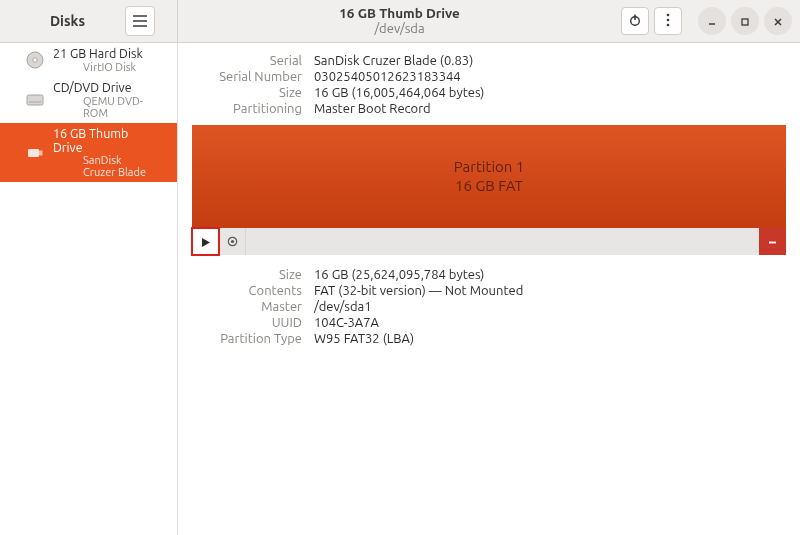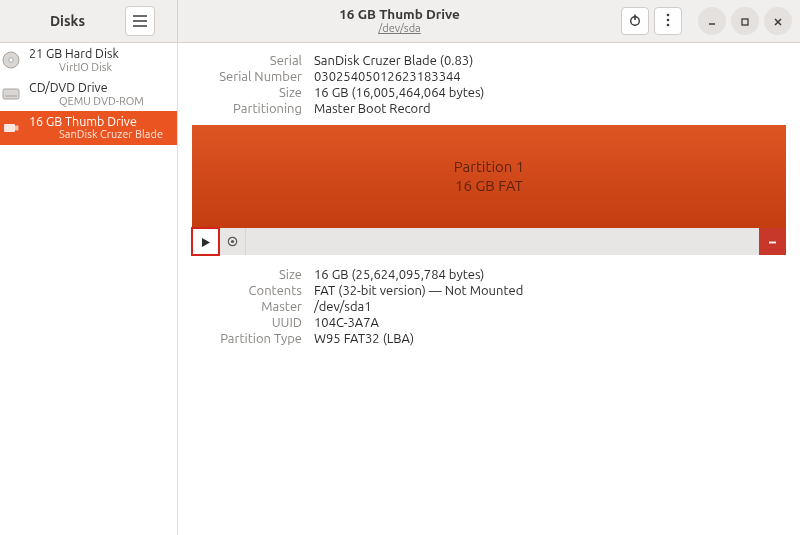--- a/index.html
+++ b/index.html
@@ -35,21 +35,21 @@
       background: #fefefe;
       display: flex; align-items: center; justify-content: center;
       cursor: pointer;
     }
     .header-center {
       flex: 1;
       text-align: center;
       line-height: 1.15;
     }
     .header-title { font-weight: 700; font-size: 13.5px; color: #3a3a3a; }
-    .header-subtitle { font-size: 11px; color: #7d7a77; text-decoration: underline; }
+    .header-subtitle { font-size: 13px; color: #7d7a77; }
     .header-right {
       display: flex; align-items: center; gap: 5px; padding-right: 8px;
     }
     .hdr-btn, .win-btn {
       width: 28px; height: 28px;
       border: 1px solid #d0ccc8;
       border-radius: 4px;
       background: #fefefe;
       display: flex; align-items: center; justify-content: center;
       cursor: pointer;
@@ -59,21 +59,21 @@
 
     
     .body { display: flex; height: calc(535px - 43px); }
     .sidebar {
       width: 178px;
       background: #ffffff;
       border-right: 1px solid #e2dfdc;
     }
     .drive-item {
       display: flex; align-items: center;
-      padding: 4px 0; gap: 7px;
+      padding: 4px 24px; gap: 7px;
       cursor: pointer;
     }
     .drive-item.selected { background: #e95420; color: #fff; }
     .drive-icon {
       width: 22px; height: 22px;
       display: flex; align-items: center; justify-content: center;
       flex-shrink: 0;
     }
     .drive-text { line-height: 1.1; }
     .drive-name { font-size: 12.5px; color: #2c2c2c; }

